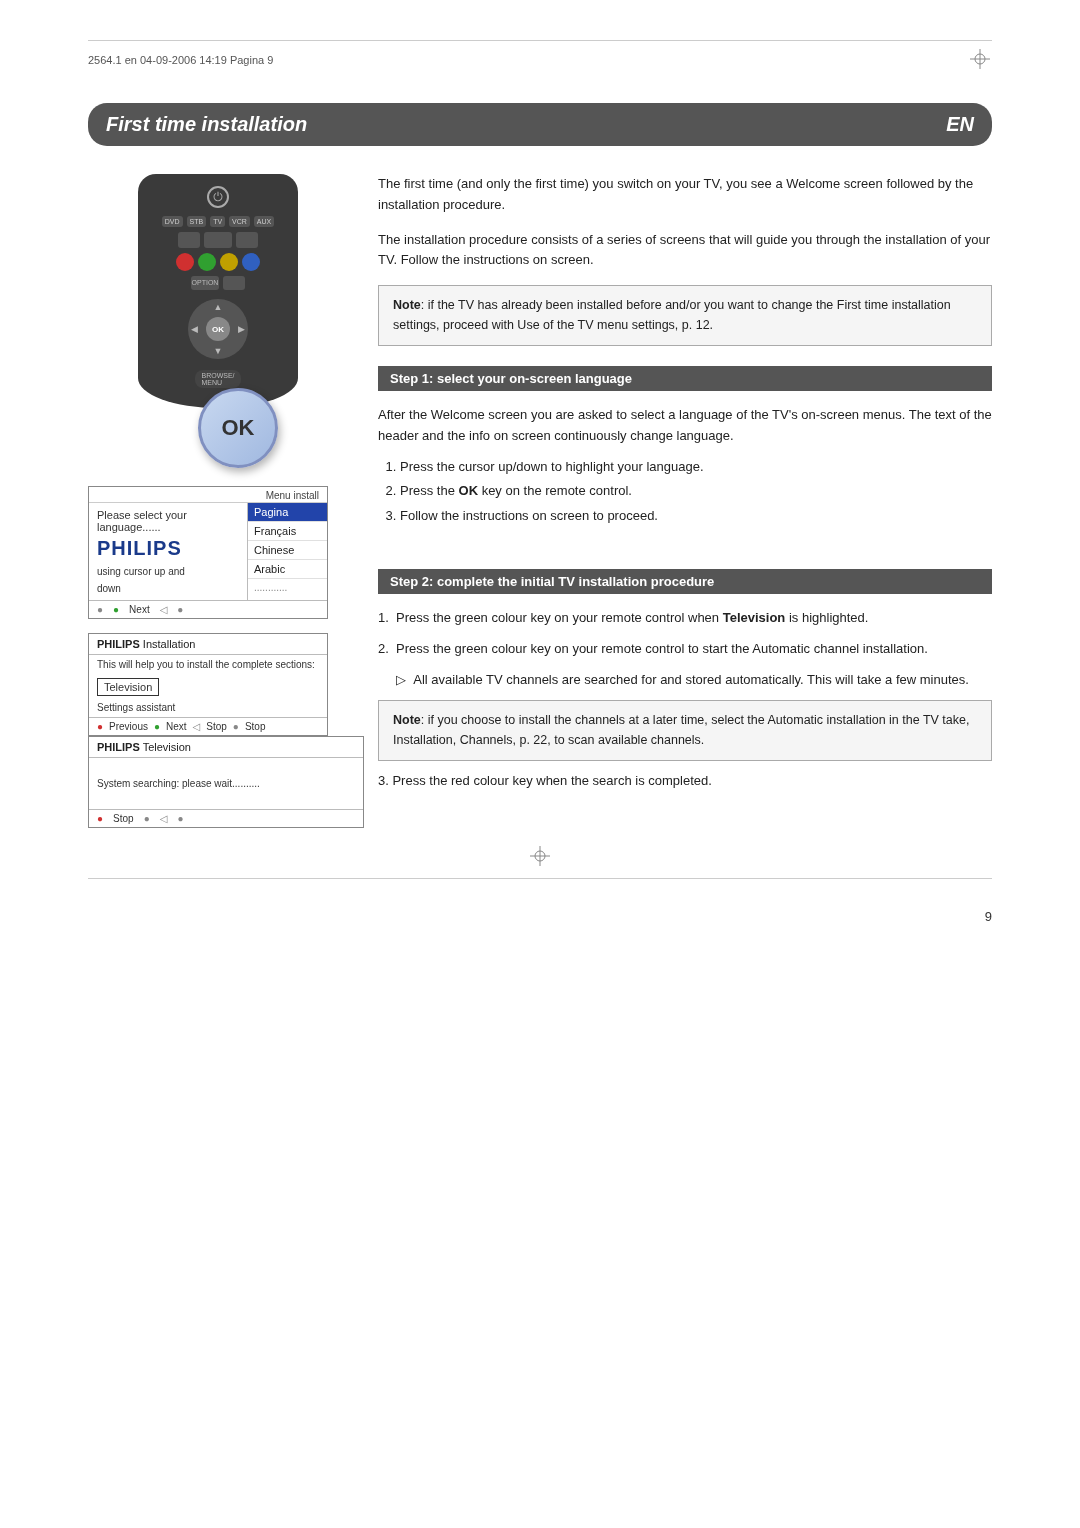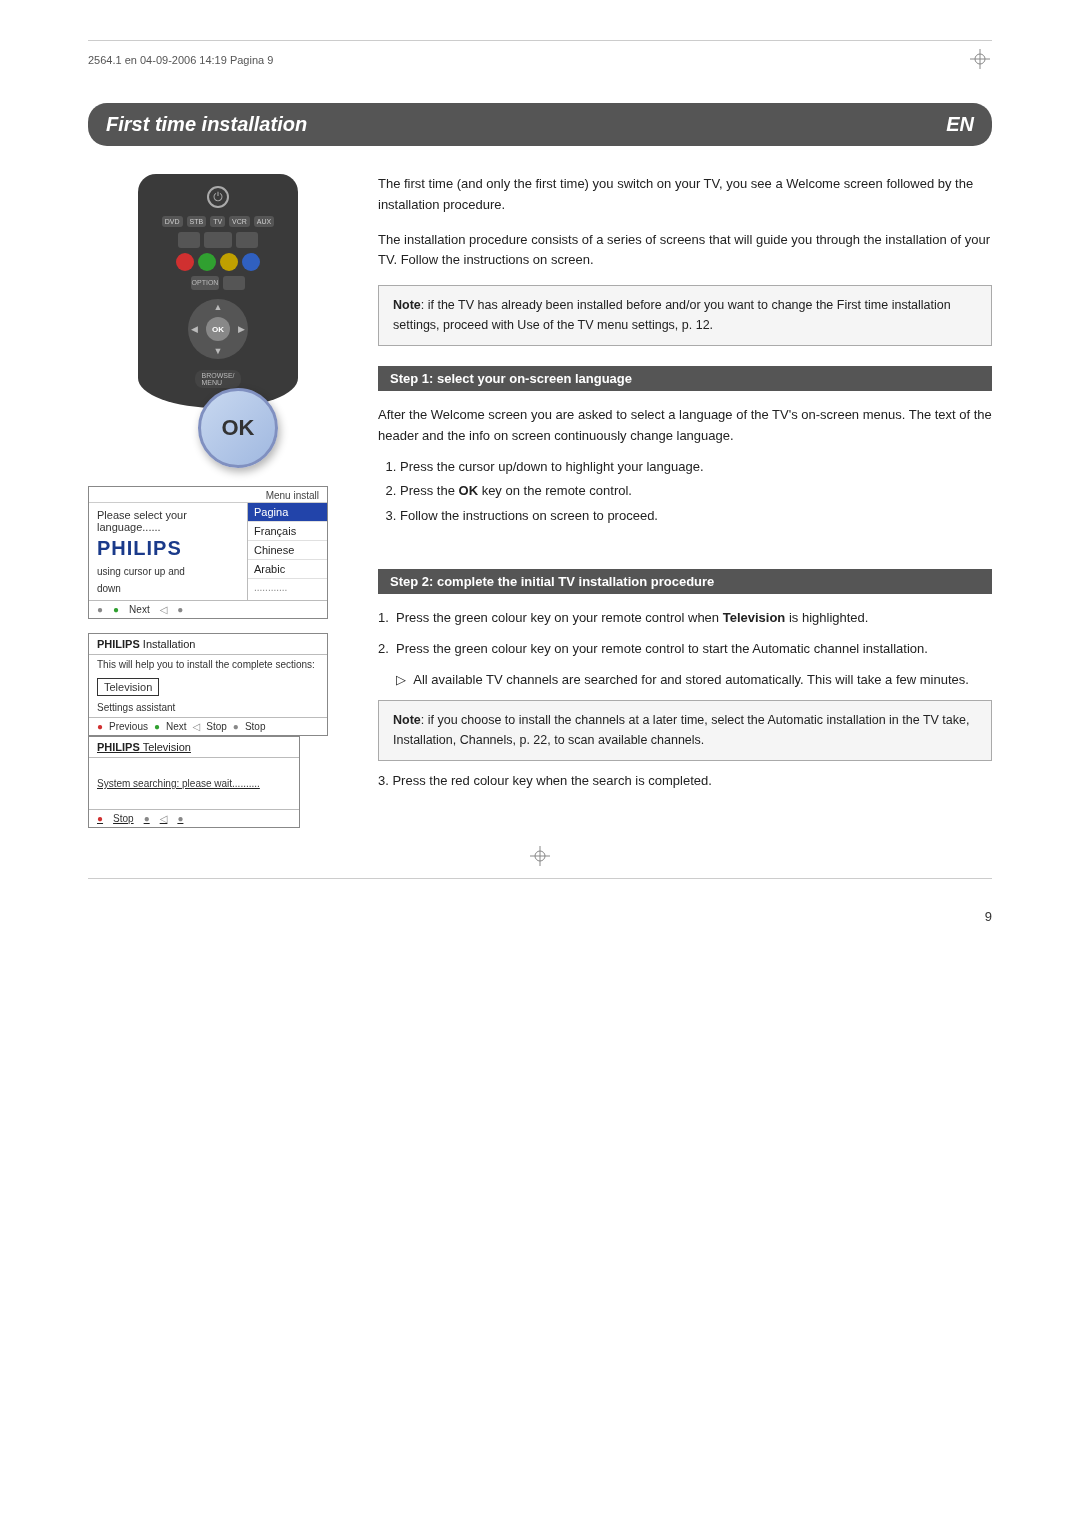--- a/index.html
+++ b/index.html
@@ -245,22 +245,21 @@
       font-size: 10px;
       color: #444;
       display: flex;
       gap: 6px;
       align-items: center;
     }
     
     .search-panel {
       border: 1.5px solid #888;
       background: #fff;
-      width: 212px;
-      text-decoration: underline;
+      width: 276px;
     }
     .search-header {
       padding: 4px 8px;
       font-size: 11px;
       color: #222;
     }
     .search-body {
       border-top: 1px solid #bbb;
       padding: 20px 8px 20px 8px;
       font-size: 10px;

